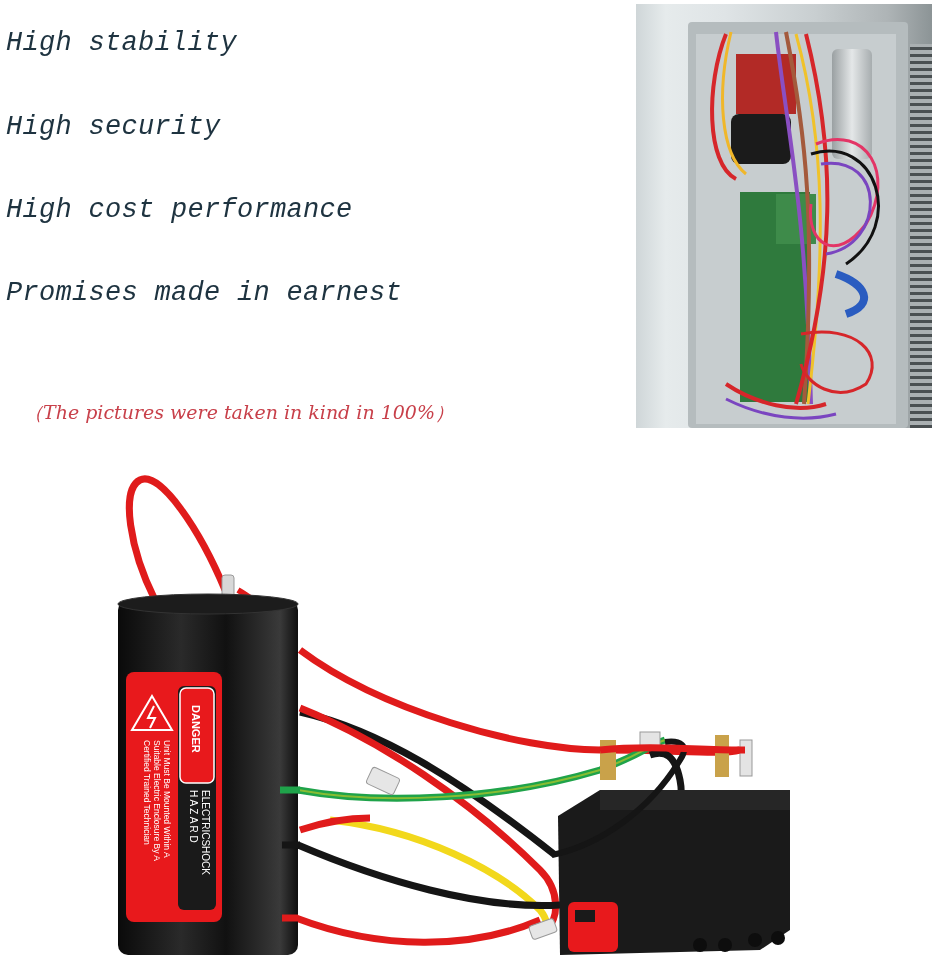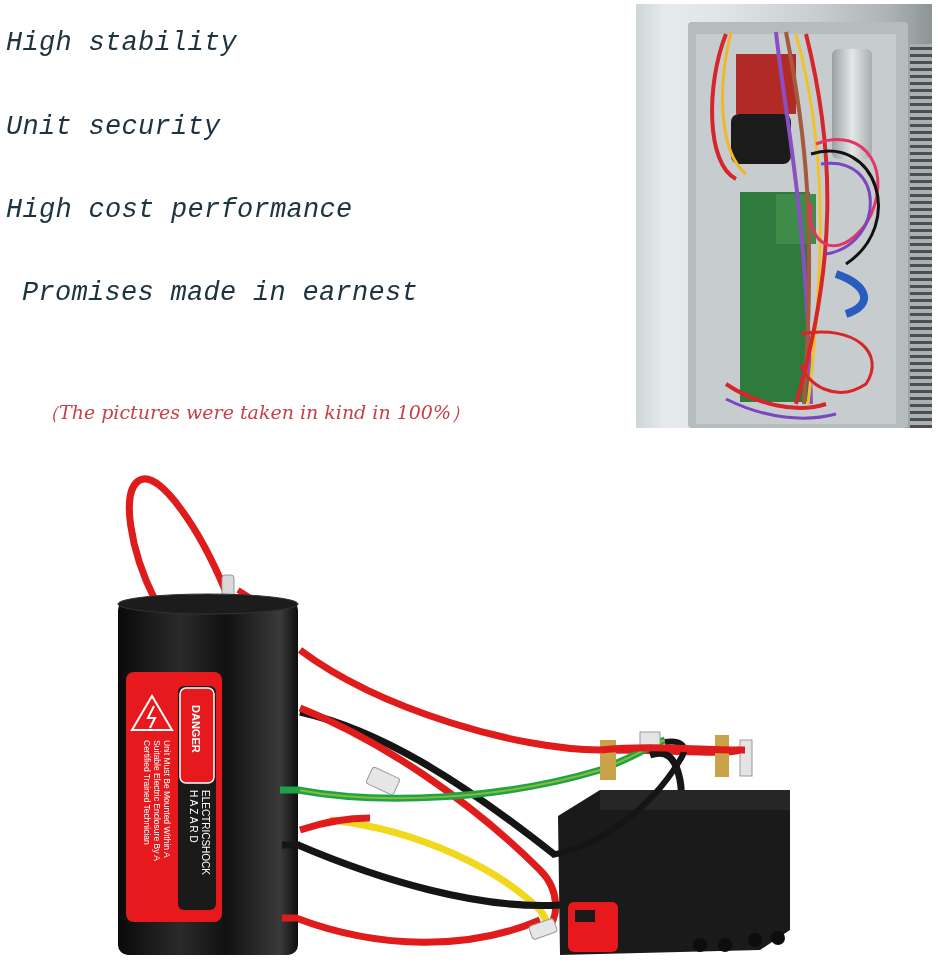--- a/index.html
+++ b/index.html
@@ -7,21 +7,21 @@
 
     .feature {
       position: absolute; left: 6px;
       font-family: Liberation Mono, monospace; font-style: italic;
       font-size: 27px; color: #1e3340; letter-spacing: 0.3px;
       white-space: nowrap;
     }
     .caption {
       position: absolute; left: 24px; top: 400px;
       font-family: "DejaVu Serif", serif; font-style: italic;
-      font-size: 19px; color: #c8404a; white-space: nowrap; margin-left: 16px;
+      font-size: 19px; color: #c8404a; white-space: nowrap;
     }
 
     
     .photo-ac {
       position: absolute; left: 636px; top: 4px; width: 296px; height: 424px;
       background: linear-gradient(90deg, #cfd6d8 0%, #e6ebec 10%, #dfe4e6 30%, #c9cfd1 60%, #aeb4b6 85%, #8c9496 100%);
       overflow: hidden;
     }
     .photo-ac .frame { position:absolute; left:52px; top:18px; width:220px; height:406px; background:#b5bcbe; border-radius:4px; }
     .photo-ac .panel { position:absolute; left:60px; top:30px; width:200px; height:390px; background:#c7cdcf; }
@@ -37,23 +37,23 @@
     
     .product { position:absolute; left:0; top:450px; width:938px; height:514px; }
     .product svg { position:absolute; left:0; top:0; }
 
     .label-text { fill:#ffffff; font-family:"Liberation Sans", sans-serif; }
   </style>
 </head>
 <body>
 
 <div class="feature" style="top:28px;">High stability</div>
-<div class="feature" style="top:112px;">Unit security</div>
+<div class="feature" style="top:112px;">High security</div>
 <div class="feature" style="top:195px;">High cost performance</div>
-<div class="feature" style="top:278px;margin-left:16px;">Promises made in earnest</div>
+<div class="feature" style="top:278px;">Promises made in earnest</div>
 
 <div class="caption">（The pictures were taken in kind in 100%）</div>
 
 <div class="photo-ac">
   <div class="frame"></div>
   <div class="panel"></div>
   <div class="cap"></div>
   <div class="relay"></div>
   <div class="blackcap"></div>
   <div class="board"></div>

